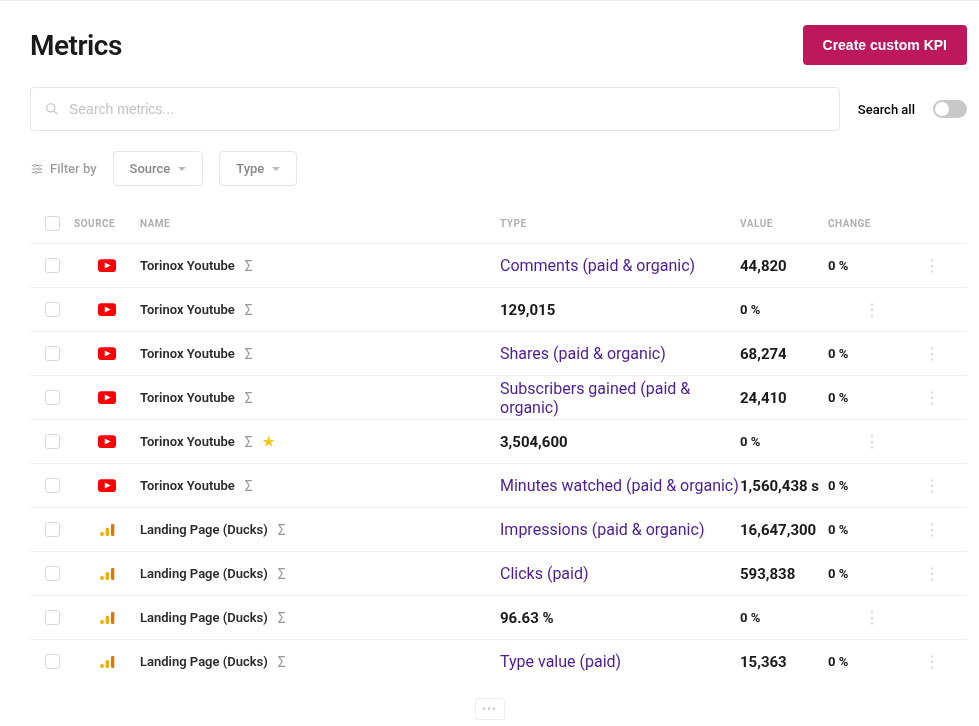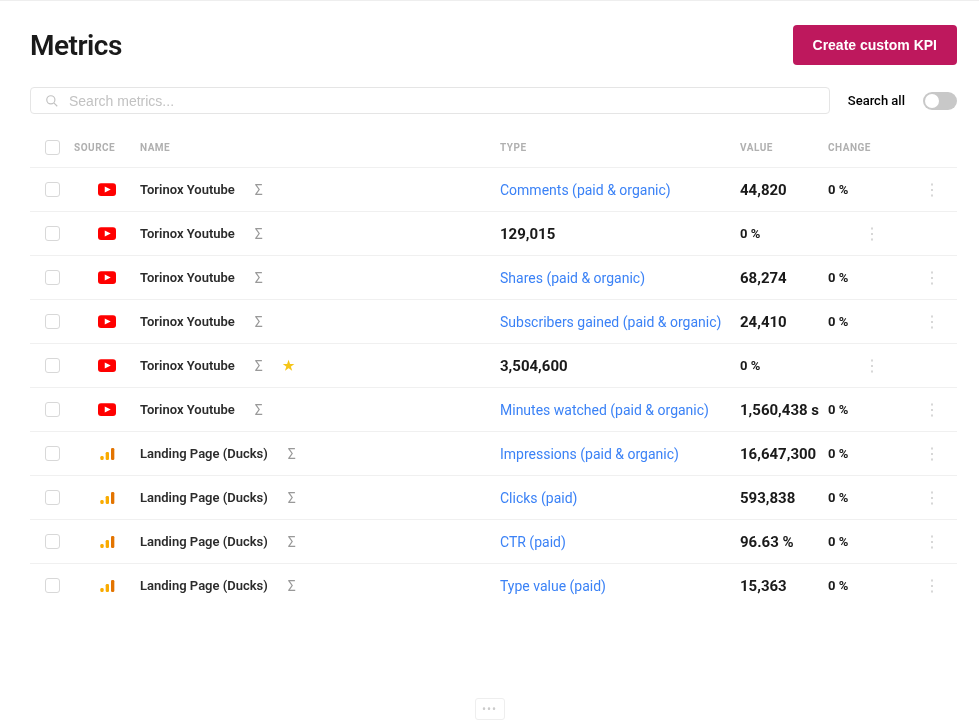--- a/index.html
+++ b/index.html
@@ -10,21 +10,21 @@
     body {
       font-family: -apple-system, BlinkMacSystemFont, "Segoe UI", Roboto, Helvetica, Arial, sans-serif;
       background: #fff;
       color: #1a1a1a;
       width: 979px;
       height: 726px;
       overflow: hidden;
       border-top: 1px solid #eee;
     }
     .container {
-      padding: 24px 22px 0 30px;
+      padding: 24px 12px 0 30px;
     }
     .header-row {
       display: flex;
       justify-content: space-between;
       align-items: center;
       margin-bottom: 22px;
     }
     .page-title {
       font-size: 28px;
       font-weight: 600;
@@ -48,21 +48,21 @@
       margin-bottom: 20px;
     }
     .search-wrap {
       flex: 1;
       position: relative;
       border: 1px solid #e5e5e5;
       border-radius: 4px;
       display: flex;
       align-items: center;
       padding: 0 14px;
-      height: 27px;
+      height: 44px;
     }
     .search-icon-svg {
       width: 14px;
       height: 14px;
       stroke: #c2c2c2;
       fill: none;
       stroke-width: 2;
       flex-shrink: 0;
     }
     .search-input {
@@ -169,37 +169,37 @@
     .trow {
       display: grid;
       grid-template-columns: 44px 66px 360px 240px 88px 88px 32px;
       align-items: center;
       height: 44px;
       border-top: 1px solid #f0f0f0;
     }
     .name-cell {
       display: flex;
       align-items: center;
-      gap: 20px;
+      gap: 10px;
       font-size: 13px;
       font-weight: 600;
       color: #2b2b2b;
     }
     .sigma {
       font-size: 14px;
       color: #999;
       font-weight: 400;
     }
     .star-icon {
       color: #f5c518;
       font-size: 13px;
     }
     .type-cell {
-      font-size: 14px;
-      color: #3b82f6;
+      font-size: 16px;
+      color: #4c1d95;
     }
     .value-cell {
       font-size: 15px;
       font-weight: 700;
       color: #1a1a1a;
     }
     .change-cell {
       font-size: 13px;
       font-weight: 700;
       color: #1a1a1a;
@@ -253,20 +253,41 @@
       <svg class="search-icon-svg" viewBox="0 0 24 24">
         <circle cx="10" cy="10" r="7"></circle>
         <line x1="21" y1="21" x2="15.5" y2="15.5"></line>
       </svg>
       <input class="search-input" type="text" placeholder="Search metrics..." style="">
     </div>
     <span class="search-all-label">Search all</span>
     <div class="toggle"></div>
   </div>
 
+  <div class="filter-row">
+    <div class="filter-by">
+      <svg class="filter-icon-svg" viewBox="0 0 24 24">
+        <line x1="3" y1="6" x2="21" y2="6"></line>
+        <line x1="3" y1="12" x2="21" y2="12"></line>
+        <line x1="3" y1="18" x2="21" y2="18"></line>
+        <circle cx="8" cy="6" r="2" fill="#fff"></circle>
+        <circle cx="16" cy="12" r="2" fill="#fff"></circle>
+        <circle cx="10" cy="18" r="2" fill="#fff"></circle>
+      </svg>
+      <span>Filter by</span>
+    </div>
+    <div class="filter-chip">
+      <span>Source</span>
+      <span class="caret-down"></span>
+    </div>
+    <div class="filter-chip">
+      <span>Type</span>
+      <span class="caret-down"></span>
+    </div>
+  </div>
 
   <div class="table">
     <div class="thead">
       <div class="col-check">
           <div class="checkbox"></div>
         </div>
       <div class="th">SOURCE</div>
       <div class="th">NAME</div>
       <div class="th">TYPE</div>
       <div class="th">VALUE</div>
@@ -435,21 +456,20 @@
             <svg class="ga-svg" viewBox="0 0 24 24">
               <rect x="2" y="15" width="5" height="6" rx="2" fill="#f9ab00"></rect>
               <rect x="10" y="9" width="5" height="12" rx="2" fill="#f9ab00"></rect>
               <rect x="18" y="3" width="5" height="18" rx="2" fill="#e37400"></rect>
             </svg>
           </div>
           <div class="name-cell">
             <span>Landing Page (Ducks)</span>
             <span class="sigma">Σ</span>
           </div>
-          <div class="type-cell">CTR (paid)</div>
           <div class="value-cell">96.63 %</div>
           <div class="change-cell">0 %</div>
           <div class="more-dots">⋮</div>
         </div>
         <div class="trow">
           <div class="col-check">
             <div class="checkbox"></div>
           </div>
           <div class="col-source">
             <svg class="ga-svg" viewBox="0 0 24 24">

